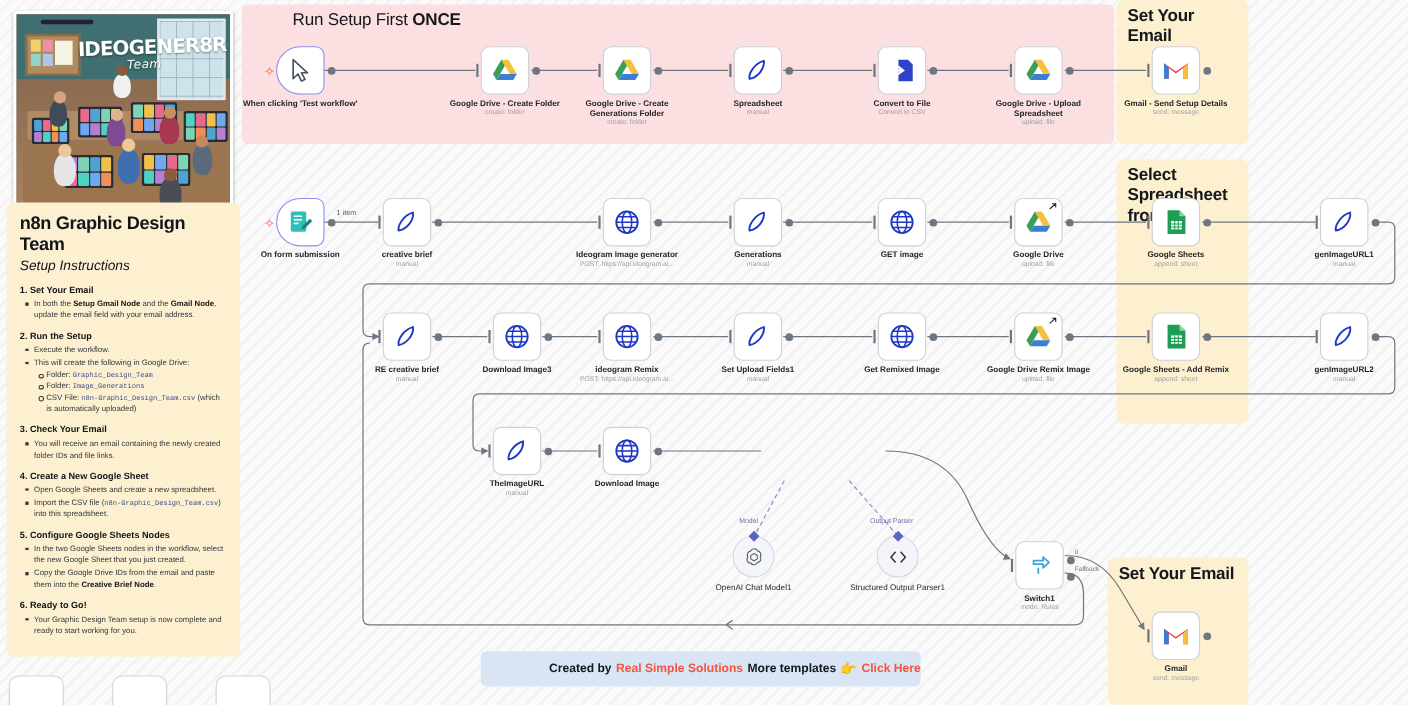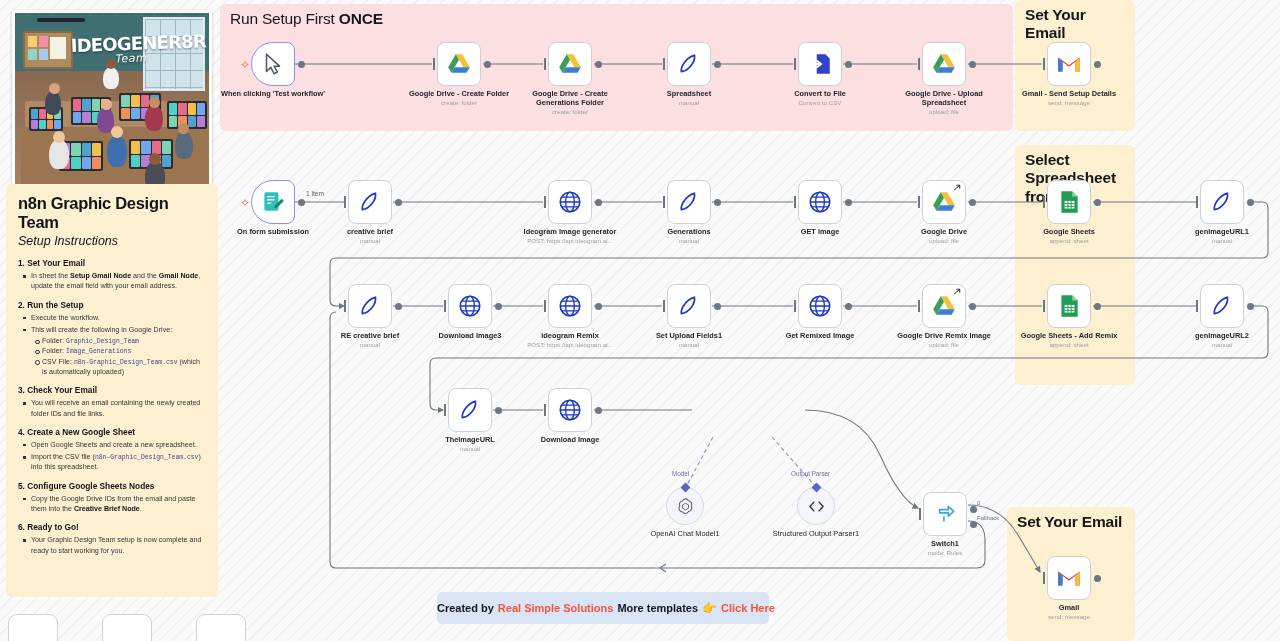--- a/index.html
+++ b/index.html
@@ -296,40 +296,40 @@
     white-space: nowrap;
   }
 
   
   #wires { position: absolute; inset: 0; pointer-events: none; }
 
   
   #credit {
     position: absolute;
     left: 437px; top: 592px;
-    width: 332px; height: 32px;
+    width: 400px; height: 32px;
     background: #d9e5f5;
     border-radius: 5px;
-    display: flex; align-items: center; justify-content: space-between;
+    display: flex; align-items: center; justify-content: flex-end;
     font-size: 11px;
     font-weight: 700;
     color: #14181c;
     gap: 4px;
     white-space: nowrap;
   }
   #credit .accent { color: #f4543c; }
   #credit .plain { font-weight: 700; color: #14181c; }
   #credit .hand { font-size: 12px; }
 </style>
 </head>
 <body>
 
 <div id="canvas">
 
-  <div class="region region-pink" style="left:220px; top:4px; width:793px; height:127px;">
+  <div class="region region-pink" style="left:220px; top:4px; width:793px; height:127px;padding-left:36px;">
     <div class="region-title">
       <span class="light">Run Setup First </span><span>ONCE</span>
     </div>
   </div>
 
   <div class="region region-yellow" style="left:1015px; top:0px; width:120px; height:131px;">
     <div class="region-title">Set Your Email</div>
   </div>
 
   <div class="region region-yellow" style="left:1015px; top:145px; width:120px; height:240px;">
@@ -437,21 +437,21 @@
     <div class="person" style="left:130px; top:148px; width:20px; height:30px; background:#4c4c54;"></div>
     <div class="person" style="left:134px; top:140px; width:12px; height:12px; background:#8b5a3c; border-radius:50%;"></div>
   </div>
 
   <div id="sidebar">
     <h1>n8n Graphic Design Team</h1>
     <h2>Setup Instructions</h2>
     <div id="steps-host">
         <div class="step-title">1. Set Your Email</div>
         <ul class="bullets">
-          <li><span>In sheet the </span><span class="b">Setup Gmail Node</span><span> and the </span><span class="b">Gmail Node</span><span>, update the email field with your email address.</span></li>
+          <li><span>In both the </span><span class="b">Setup Gmail Node</span><span> and the </span><span class="b">Gmail Node</span><span>, update the email field with your email address.</span></li>
         </ul>
         <div class="step-title">2. Run the Setup</div>
         <ul class="bullets">
           <li><span>Execute the workflow.</span></li>
           <li><span>This will create the following in Google Drive:</span><ul class="sub">
               <li><span>Folder: </span><span class="code">Graphic_Design_Team</span></li>
               <li><span>Folder: </span><span class="code">Image_Generations</span></li>
               <li><span>CSV File: </span><span class="code">n8n-Graphic_Design_Team.csv</span><span> (which is automatically uploaded)</span></li>
             </ul></li>
         </ul>
@@ -459,20 +459,21 @@
         <ul class="bullets">
           <li><span>You will receive an email containing the newly created folder IDs and file links.</span></li>
         </ul>
         <div class="step-title">4. Create a New Google Sheet</div>
         <ul class="bullets">
           <li><span>Open Google Sheets and create a new spreadsheet.</span></li>
           <li><span>Import the CSV file (</span><span class="code">n8n-Graphic_Design_Team.csv</span><span>) into this spreadsheet.</span></li>
         </ul>
         <div class="step-title">5. Configure Google Sheets Nodes</div>
         <ul class="bullets">
+          <li><span>In the two Google Sheets nodes in the workflow, select the new Google Sheet that you just created.</span></li>
           <li><span>Copy the Google Drive IDs from the email and paste them into the </span><span class="b">Creative Brief Node</span><span>.</span></li>
         </ul>
         <div class="step-title">6. Ready to Go!</div>
         <ul class="bullets">
           <li><span>Your Graphic Design Team setup is now complete and ready to start working for you.</span></li>
         </ul>
       </div>
   </div>
 
   <div class="partial-node" style="left:8px; top:614px;"></div>

